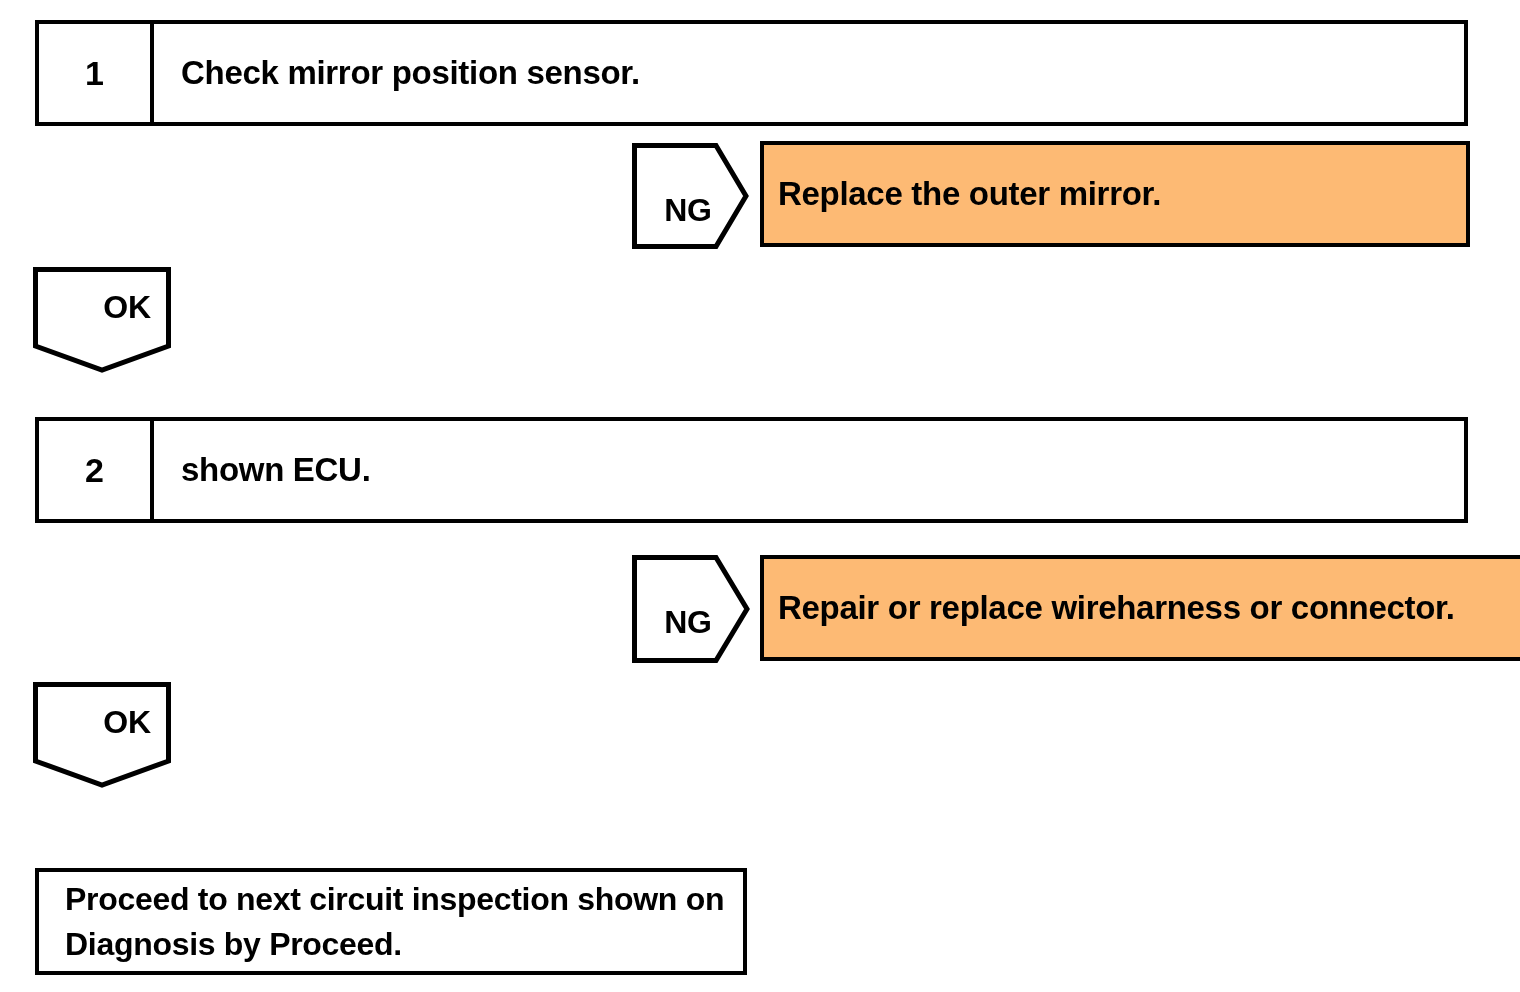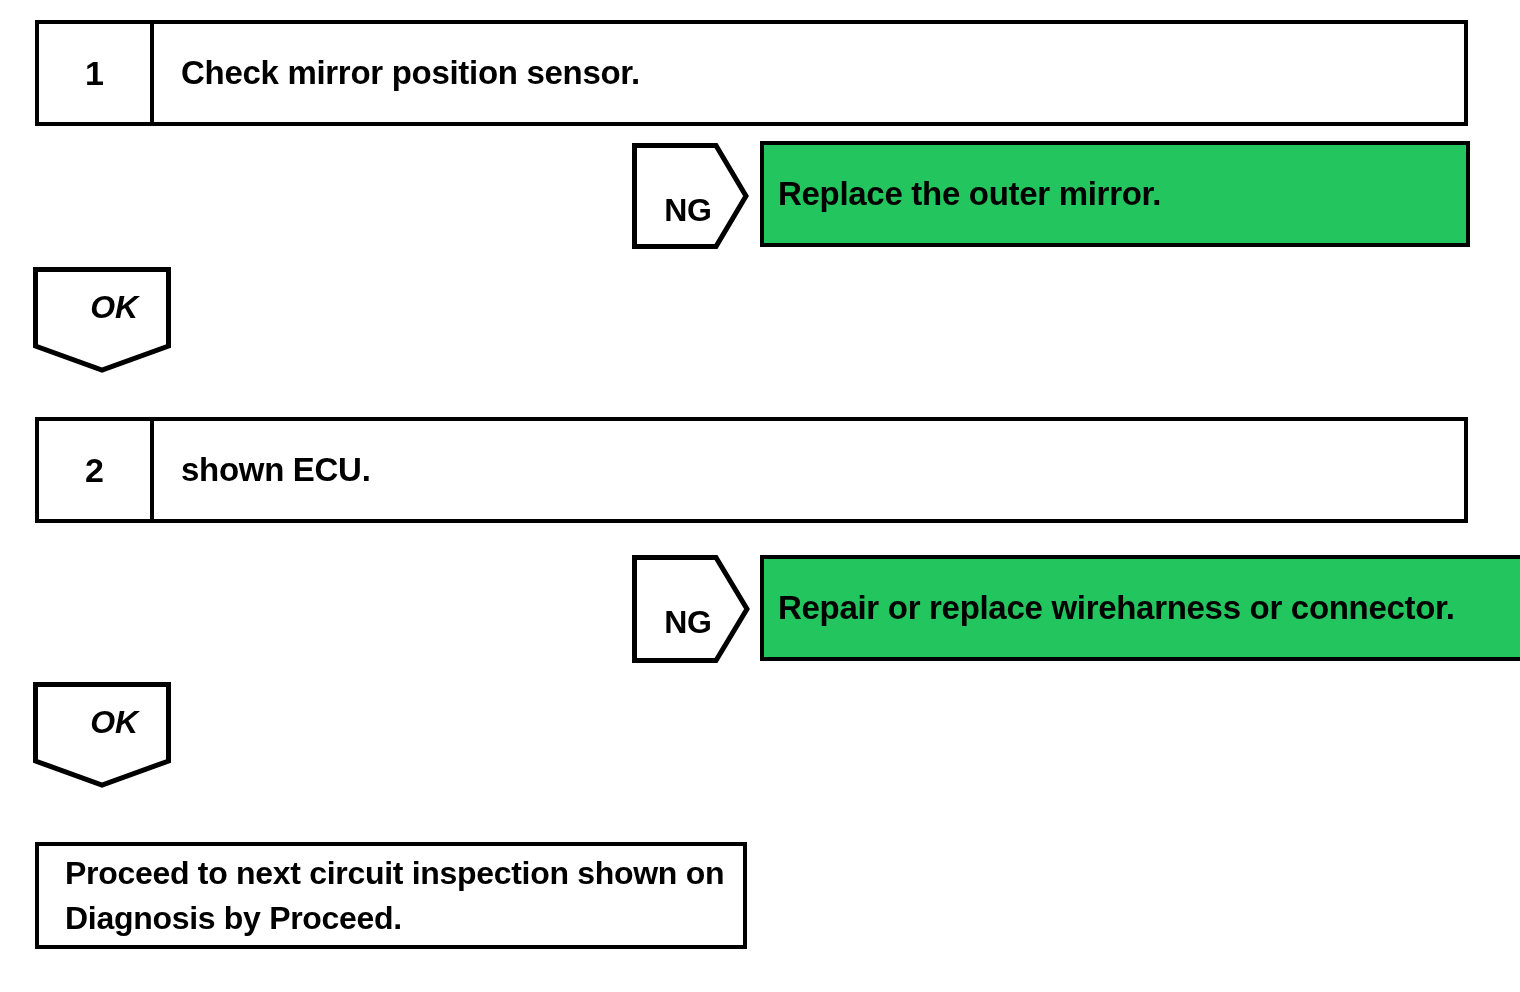--- a/index.html
+++ b/index.html
@@ -45,21 +45,21 @@
     font-size: 33px;
     line-height: 36px;
     letter-spacing: -0.3px;
   }
 
   
   .action-box {
     position: absolute;
     box-sizing: border-box;
     border: 4px solid #000;
-    background: #22c55e;
+    background: #fdba74;
     display: flex;
     align-items: center;
     padding-left: 14px;
     font-size: 33px;
     letter-spacing: -0.3px;
   }
 
   
   .connector {
     position: absolute;
@@ -72,35 +72,36 @@
   }
   .connector-label {
     position: absolute;
     display: flex;
     align-items: center;
     justify-content: center;
     font-size: 32px;
     letter-spacing: -0.3px;
   }
   .ng-label  { left: 0; top: 0; width: 112px; height: 135px; }
-  .ok-label  { left: 3px; top: 0; width: 156px; height: 80px; font-style: italic; }
+  .ok-label  { left: 16px; top: 0; width: 156px; height: 80px; }
 
   
   .terminal-box {
     position: absolute;
     box-sizing: border-box;
     border: 4px solid #000;
     background: #fff;
     display: flex;
     flex-direction: column;
     justify-content: center;
     padding-left: 26px;
     font-size: 32px;
     line-height: 45px;
     letter-spacing: -0.3px;
+    margin-top: 26px;
   }
 </style>
 </head>
 <body>
 
 <div id="canvas">
 
   <div class="step-box" style="left:35px; top:20px; width:1433px; height:106px;">
     <div class="step-num-cell">
       <span>1</span>

